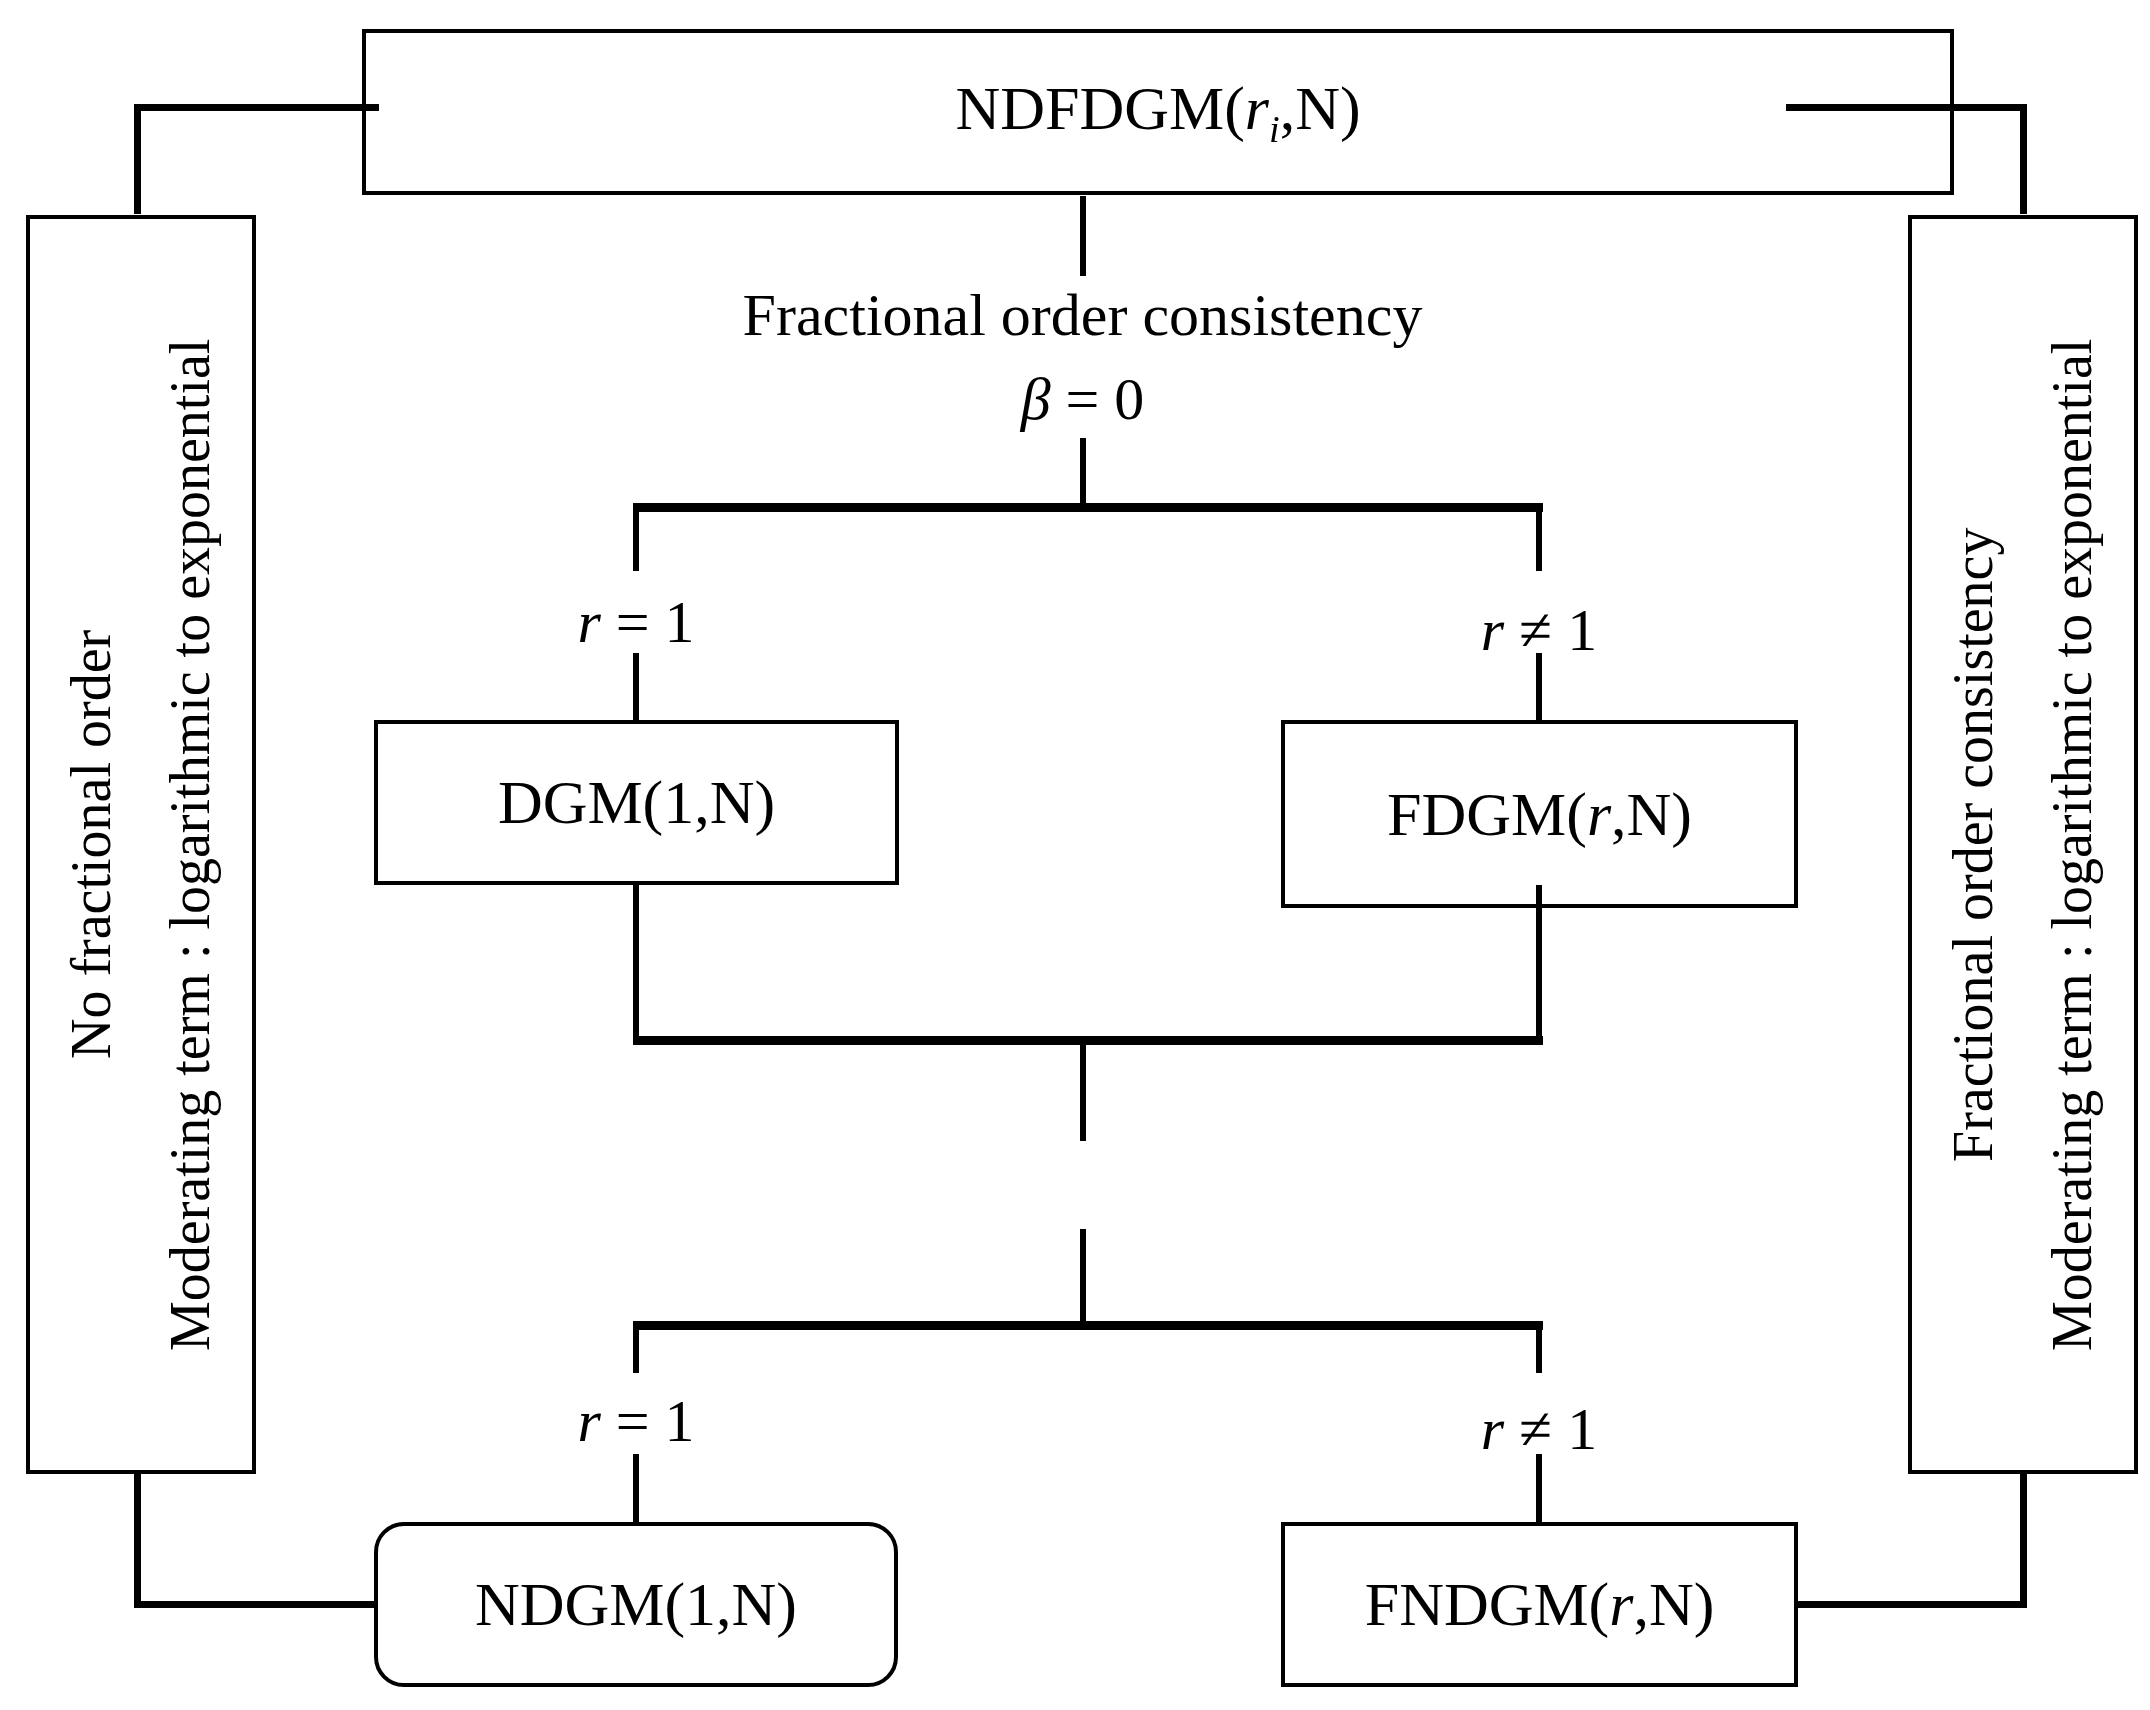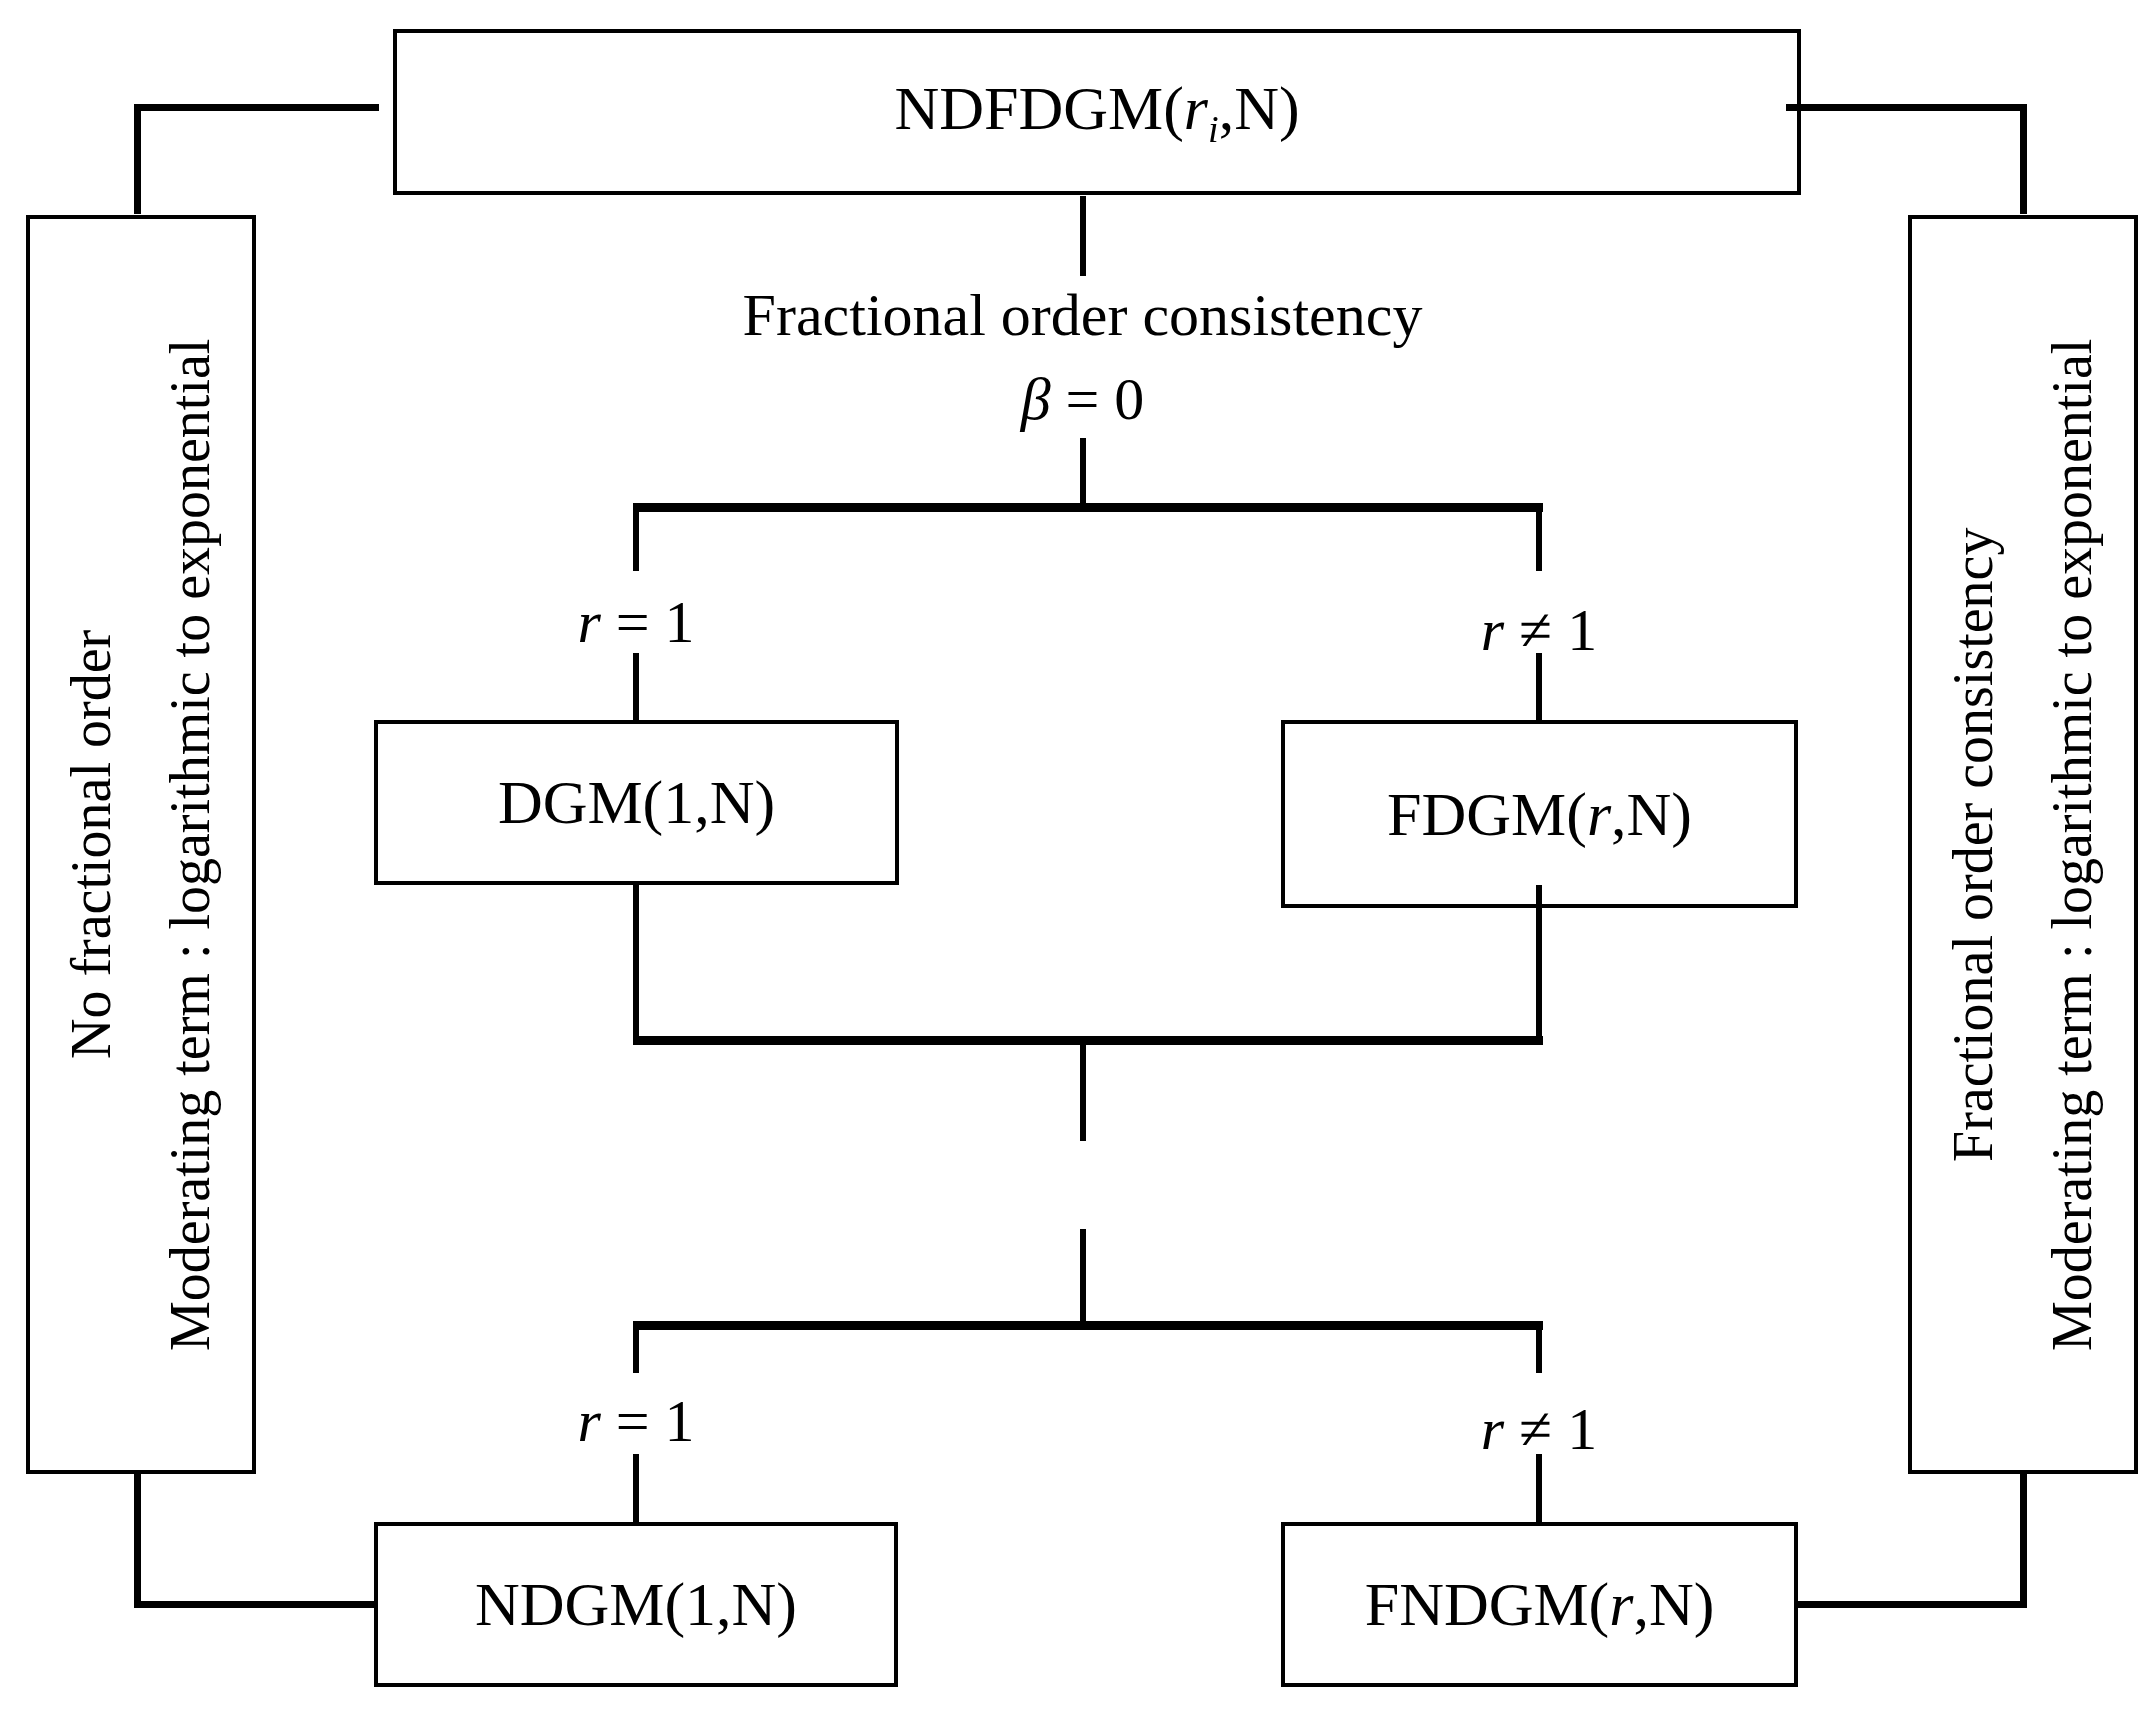--- a/index.html
+++ b/index.html
@@ -62,21 +62,21 @@
     line-height: 1.3;
     white-space: nowrap;
     height: 100%;
   }
 </style>
 </head>
 <body>
 
 <div id="canvas">
 
-  <div class="box" style="left:393px; top:29px; width:1408px; height:166px;align-items:center;">
+  <div class="box" style="left:362px; top:29px; width:1592px; height:166px;align-items:center;">
     <div class="box-label"><span>NDFDGM(</span><span class="it">r</span><sub class="it">i</sub><span>,N)</span></div>
   </div>
 
   <div class="box" style="left:26px; top:215px; width:230px; height:1259px;">
     <div class="sidebar-inner">
       <div class="vtext">No fractional order</div>
       <div class="vtext">Moderating term : logarithmic to exponential</div>
     </div>
   </div>
 
@@ -133,21 +133,21 @@
   <div class="hline" style="left:633px; top:1321px; width:910px; height:8.7px;"></div>
   <div class="vline" style="left:633px; top:1321px; width:6.4px; height:52px;"></div>
   <div class="vline" style="left:1536px; top:1321px; width:6.4px; height:52px;"></div>
 
   <div class="txt" style="left:517px; top:1384px; width:238px;"><span class="it">r</span><span> = 1</span></div>
   <div class="txt" style="left:1420px; top:1392px; width:238px;"><span class="it">r</span><span> ≠ 1</span></div>
 
   <div class="vline" style="left:633px; top:1454px; width:6.4px; height:68px;"></div>
   <div class="vline" style="left:1536px; top:1454px; width:6.4px; height:68px;"></div>
 
-  <div class="box" style="left:374px; top:1522px; width:524px; height:165px;">
+  <div class="box" style="left:374px; top:1522px; width:524px; height:165px;border-radius:30px;">
     <div class="box-label">NDGM(1,N)</div>
   </div>
   <div class="box" style="left:1281px; top:1522px; width:517px; height:165px;font-family:Liberation Serif, serif;">
     <div class="box-label"><span>FNDGM(</span><span class="it">r</span><span>,N)</span></div>
   </div>
 
 </div>
 
 
 </body></html>

